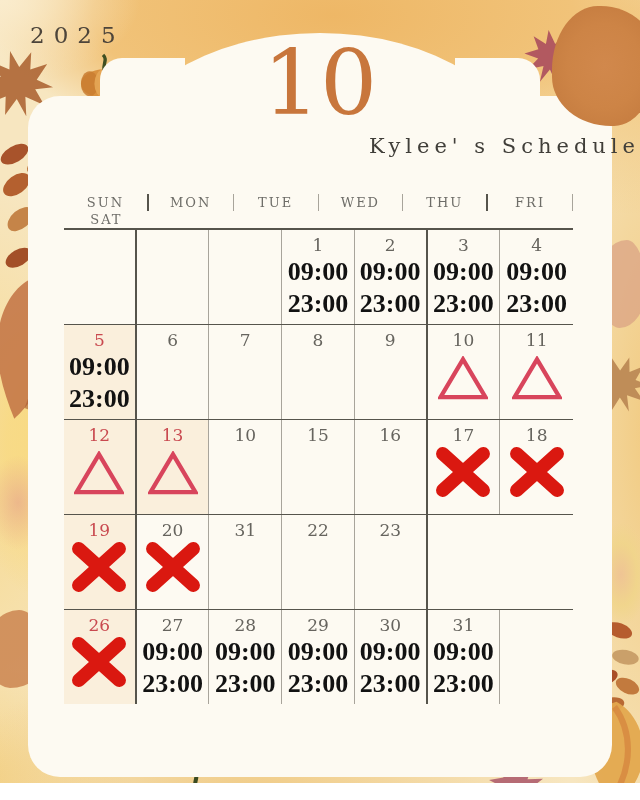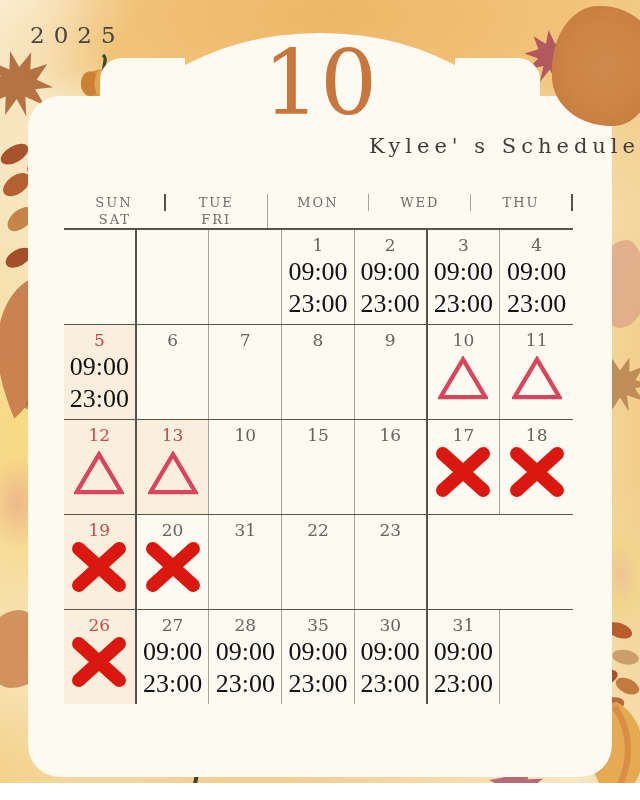--- a/index.html
+++ b/index.html
@@ -47,34 +47,34 @@
   
   .year{position:absolute;left:30px;top:22px;z-index:5;font-size:23px;letter-spacing:9px;
     color:#4c443a;}
   .month{position:absolute;left:0;top:38px;width:640px;text-align:center;z-index:5;
     font-size:90px;line-height:1;color:#c8763c;}
   .title{position:absolute;left:0;top:134px;width:640px;text-align:right;z-index:5;
     font-size:21px;letter-spacing:5px;color:#403e39;}
 
   
   .calendar{position:absolute;left:64px;top:194px;width:509px;z-index:5;}
-  .hd-row{display:grid;grid-template-columns:repeat(5,1fr);height:34px;
+  .hd-row{display:grid;grid-template-columns:repeat(6,1fr);height:34px;
     border-bottom:2px solid #56544c;}
   .hd{display:flex;align-items:center;justify-content:center;
     font-size:13px;letter-spacing:2px;color:#6e6d68;}
   .week-row{display:grid;grid-template-columns:repeat(7,1fr);height:94px;
     border-bottom:1.5px solid #56544c;}
   .week-row.last{border-bottom:none;}
   .cell{position:relative;text-align:center;overflow:visible;}
   .col0,.col4{border-right:2px solid #56544c;}
   .col1,.col2,.col3,.col5{border-right:1px solid #a8a49b;}
   .cell.holiday{background:#faefdc;}
   .day-num{margin-top:5px;font-size:17px;line-height:20px;color:#66645e;}
   .holiday .day-num{color:#c9494f;}
-  .times{margin-top:1px;font-family:"Liberation Serif",serif;font-weight:normal;
+  .times{margin-top:1px;font-family:"Liberation Serif",serif;font-weight:bold;
     font-size:26px;line-height:32px;color:#121212;}
   svg.mark{display:block;margin:0 auto;}
   svg.mark.triangle{width:50px;height:44px;margin-top:6px;}
   svg.mark.xmark{width:58px;height:52px;margin-top:1px;}
 </style>
 </head>
 <body>
 
 <div class="stage">
 
@@ -154,26 +154,26 @@
 
   <div class="wash blob-top-right"></div>
 
   <div class="year">2025</div>
   <div class="month">10</div>
   <div class="title">Kylee' s Schedule</div>
 
   <div class="calendar">
     <div class="hd-row">
         <div class="hd col0">SUN</div>
+        <div class="hd col1">MON</div>
         <div class="hd col2">TUE</div>
-        <div class="hd col1">MON</div>
         <div class="hd col3">WED</div>
         <div class="hd col4">THU</div>
+        <div class="hd col5">FRI</div>
         <div class="hd col6">SAT</div>
-        <div class="hd col5">FRI</div>
       </div>
   <div class="week-row">
         <div class="cell col0">
           <div class="day-num"></div>
         </div>
         <div class="cell col1">
           <div class="day-num"></div>
         </div>
         <div class="cell col2">
           <div class="day-num"></div>
@@ -313,21 +313,21 @@
           </div>
         </div>
         <div class="cell col2">
           <div class="day-num">28</div>
           <div class="times">
             <div class="time-line">09:00</div>
             <div class="time-line">23:00</div>
           </div>
         </div>
         <div class="cell col3">
-          <div class="day-num">35</div>
+          <div class="day-num">29</div>
           <div class="times">
             <div class="time-line">09:00</div>
             <div class="time-line">23:00</div>
           </div>
         </div>
         <div class="cell col4">
           <div class="day-num">30</div>
           <div class="times">
             <div class="time-line">09:00</div>
             <div class="time-line">23:00</div>

